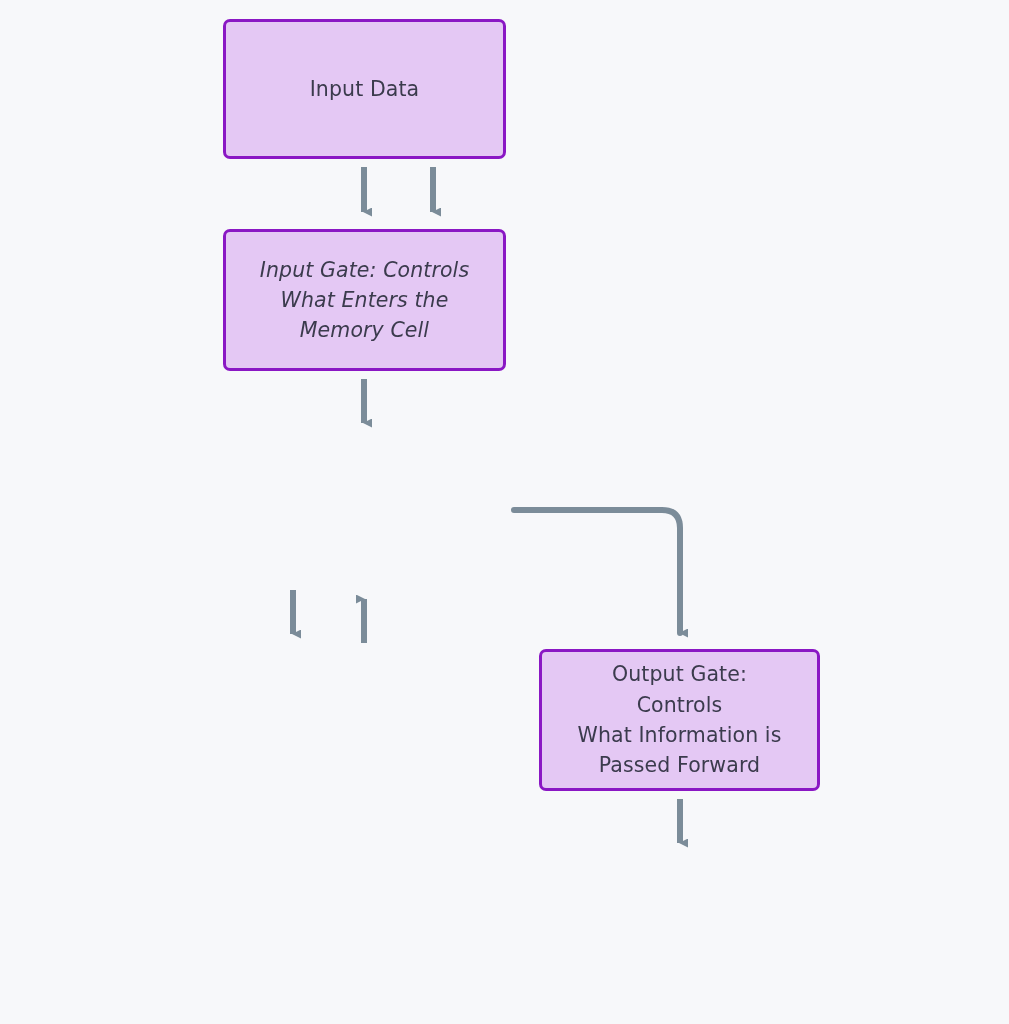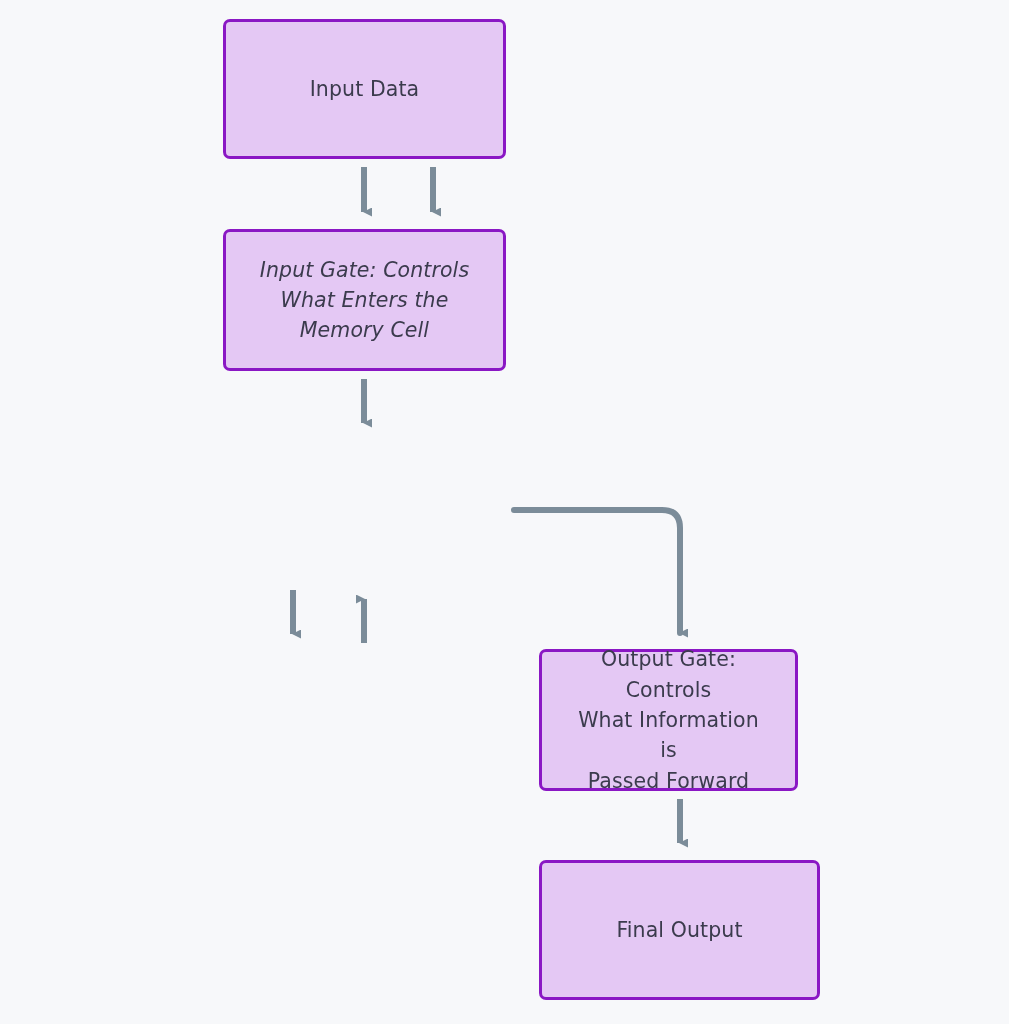--- a/index.html
+++ b/index.html
@@ -46,21 +46,21 @@
   }
   .node-label {
     display: block;
     white-space: pre-line;
   }
   
   #node-input-data      { left: 223px; top: 19px;  width: 283px; height: 140px; }
   #node-input-gate      { left: 223px; top: 229px; width: 283px; height: 142px; font-style: italic; }
   #node-memory-cell     { left: 223px; top: 440px; width: 283px; height: 142px; }
   #node-forget-gate     { left: 188px; top: 651px; width: 283px; height: 139px; }
-  #node-output-gate     { left: 539px; top: 649px; width: 259px; height: 142px; }
+  #node-output-gate     { left: 539px; top: 649px; width: 281px; height: 142px; }
   #node-final-output    { left: 539px; top: 860px; width: 281px; height: 140px; }
 </style>
 </head>
 <body>
 
 <div id="diagram-canvas">
 
   <svg id="edge-layer" viewBox="0 0 1009 1024" width="1009" height="1024" xmlns="http://www.w3.org/2000/svg">
     <defs>
       <marker id="arrowhead-down" markerWidth="9" markerHeight="9" refX="4.5" refY="8" orient="auto" markerUnits="userSpaceOnUse">
@@ -97,17 +97,14 @@
   </div>
 
 
 
   <div class="node" id="node-output-gate">
     <span class="node-label">Output Gate: Controls
 What Information is
 Passed Forward</span>
   </div>
 
-  <div class="node" id="node-final-output">
-    <span class="node-label">Final Output</span>
-  </div>
 
 </div>
 
 </body></html>

